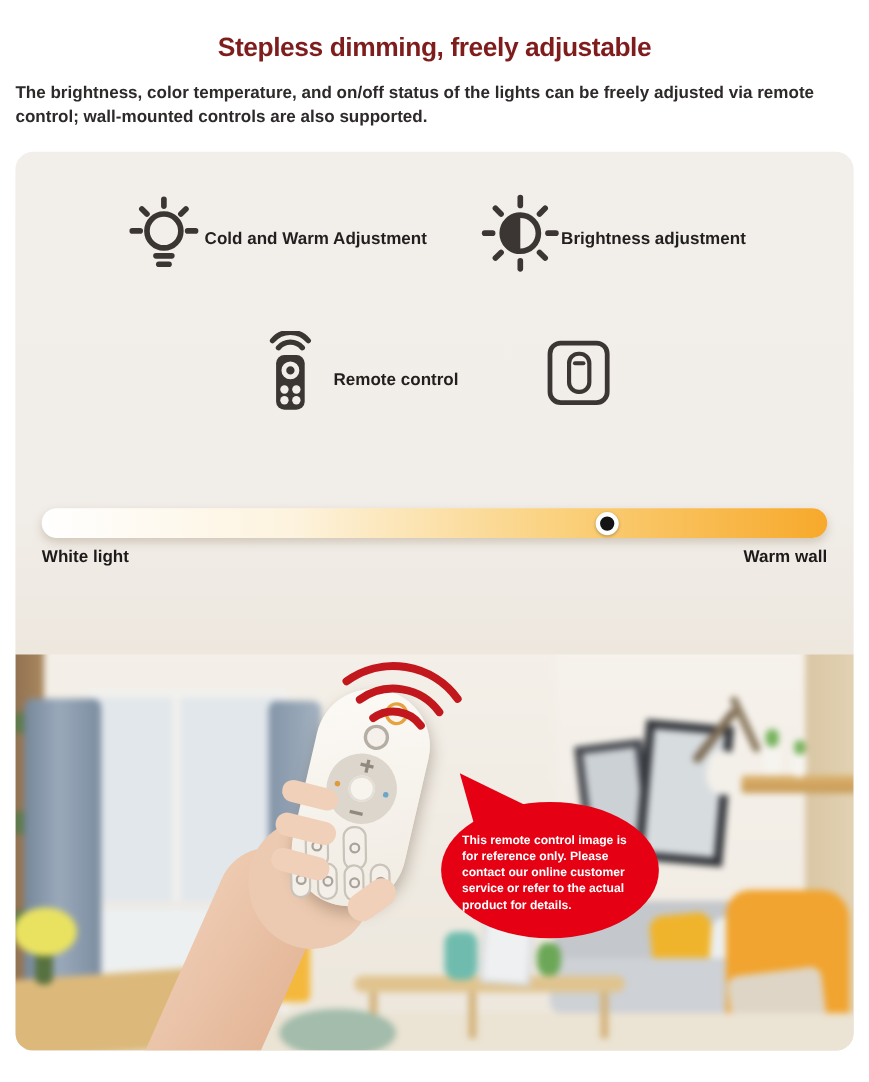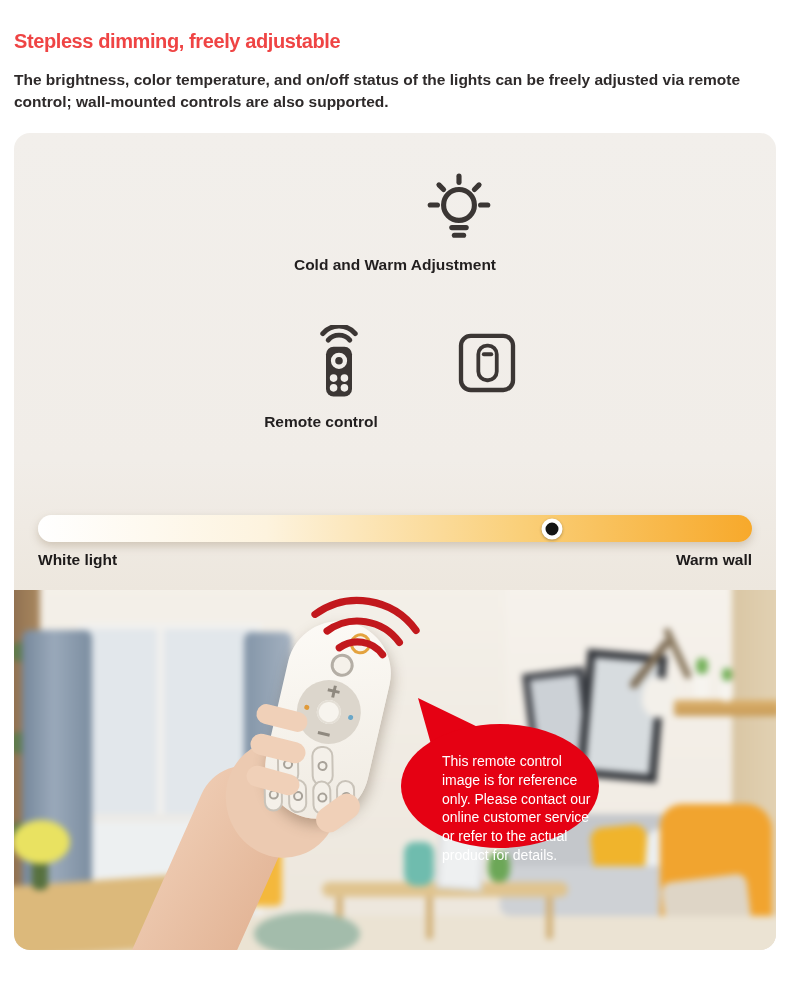--- a/index.html
+++ b/index.html
@@ -2,36 +2,36 @@
 <html><head>
 <meta charset="utf-8">
 <style>
   html,body{margin:0;padding:0;}
   body{
     width:790px;height:984px;background:#ffffff;overflow:hidden;
     font-family:"Liberation Sans",sans-serif;color:#242021;
     -webkit-font-smoothing:antialiased;
   }
   .page-title{
-    margin:30px 14px 0;
-    font-size:20px;font-weight:800;letter-spacing:-.4px;color:#ef4444;
+    margin:30px 14px 0;text-align:center;
+    font-size:24px;font-weight:800;letter-spacing:-.4px;color:#7f1d1d;
   }
   .intro{
     margin:16px 14px 0;font-size:15.5px;font-weight:700;line-height:1.42;color:#2e2a2a;
   }
   .card{
     position:relative;margin:20px 14px 0;width:762px;height:817px;
     border-radius:16px;overflow:hidden;
     background:linear-gradient(180deg,#f2efeb 0%,#f1ede8 40%,#ede7de 56%,#e9e2d6 72%,#ebe4d9 100%);
   }
   
   .feat-row{display:flex;justify-content:center;align-items:flex-start;}
   .feat-row.row1{gap:48px;padding-top:36px;}
   .feat-row.row2{gap:70px;margin-top:52px;}
-  .feature{display:flex;flex-direction:column;align-items:flex-end;}
+  .feature{display:flex;align-items:center;}
   .feature .ic{height:76px;display:flex;align-items:center;justify-content:center;}
   .feature .lbl{margin-top:11px;font-size:15.5px;font-weight:700;color:#221f1f;white-space:nowrap;}
   
   .sliders{display:flex;gap:56px;padding:0 24px;margin-top:84px;}
   .slider{flex:1;position:relative;}
   .track{position:relative;height:27px;border-radius:14px;box-shadow:0 4px 9px rgba(150,130,100,.35);}
   .track.warm{background:linear-gradient(90deg,#ffffff 0%,#fdf3de 32%,#facf78 68%,#f7a92b 100%);}
   .track.dim{background:linear-gradient(90deg,#ffffff 0%,#e2e0de 35%,#8f8c8a 72%,#363232 100%);}
   .knob{
     position:absolute;top:50%;transform:translate(-50%,-50%);
@@ -109,22 +109,22 @@
   .minus{left:26px;top:53px;width:12px;height:3px;background:#8f897f;}
   .dot-o{left:7px;top:30px;width:5px;height:5px;border-radius:50%;background:#e09a3a;}
   .dot-b{left:52px;top:30px;width:5px;height:5px;border-radius:50%;background:#6aa7c8;}
   .pill{background:#f4f0e9;border:2px solid #c9c3b9;border-radius:10px;transform:rotate(-14deg);}
   .pill i{position:absolute;left:50%;top:50%;transform:translate(-50%,-50%);
           width:6px;height:6px;border:2px solid #a8a299;border-radius:50%;display:block;}
   .fing{background:#f0d0b8;border-radius:12px;z-index:6;}
   .wifi{left:288px;top:-10px;width:124px;height:104px;z-index:6;transform:rotate(9deg);}
   .bubble-wrap{left:378px;top:96px;width:214px;height:168px;z-index:8;}
   .bubble-text{
-    position:absolute;left:428px;top:162px;width:152px;z-index:9;
-    color:#ffffff;font-size:14px;font-weight:400;line-height:1.34;
+    position:absolute;left:406px;top:162px;width:152px;z-index:9;
+    color:#ffffff;font-size:11px;font-weight:700;line-height:1.34;
   }
 </style>
 </head>
 <body>
 
 <h1 class="page-title">Stepless dimming, freely adjustable</h1>
 <p class="intro">The brightness, color temperature, and on/off status of the lights can be freely adjusted via remote control; wall-mounted controls are also supported.</p>
 
 <div class="card">
 
@@ -136,20 +136,37 @@
             <path d="M16.5 14.5 l4.5 4.5"></path>
             <path d="M55.5 14.5 l-4.5 4.5"></path>
           <path d="M8 34 h7"></path>
             <path d="M57 34 h7"></path>
           <circle cx="36" cy="34" r="15"></circle>
           <path d="M29 56 h14"></path>
             <path d="M31.5 63.5 h9"></path>
         </svg>
       </span>
       <span class="lbl">Cold and Warm Adjustment</span>
+    </div>
+    <div class="feature">
+      <span class="ic">
+        <svg width="74" height="74" viewBox="0 0 72 72" fill="none" stroke="#3b3634" stroke-width="5" stroke-linecap="round">
+          <path d="M36 4.5 v7"></path>
+            <path d="M36 60.5 v7"></path>
+            <path d="M4.5 36 h7"></path>
+            <path d="M60.5 36 h7"></path>
+          <path d="M14 14 l5 5"></path>
+            <path d="M58 14 l-5 5"></path>
+            <path d="M14 58 l5 -5"></path>
+            <path d="M58 58 l-5 -5"></path>
+          <circle cx="36" cy="36" r="16"></circle>
+          <path d="M36 20 a16 16 0 0 0 0 32 z" fill="#3b3634" stroke="none"></path>
+        </svg>
+      </span>
+      <span class="lbl">Brightness adjustment</span>
     </div>
   </div>
 
   <div class="feat-row row2">
     <div class="feature">
       <span class="ic">
         <svg width="78" height="78" viewBox="0 0 72 72">
           <path d="M26 14 a13 13 0 0 1 20 0" fill="none" stroke="#3b3634" stroke-width="4.5" stroke-linecap="round"></path>
           <path d="M21 8 a19.5 19.5 0 0 1 30 0" fill="none" stroke="#3b3634" stroke-width="4.5" stroke-linecap="round"></path>
           <rect x="24" y="20" width="24" height="46" rx="7" fill="#3b3634"></rect>

